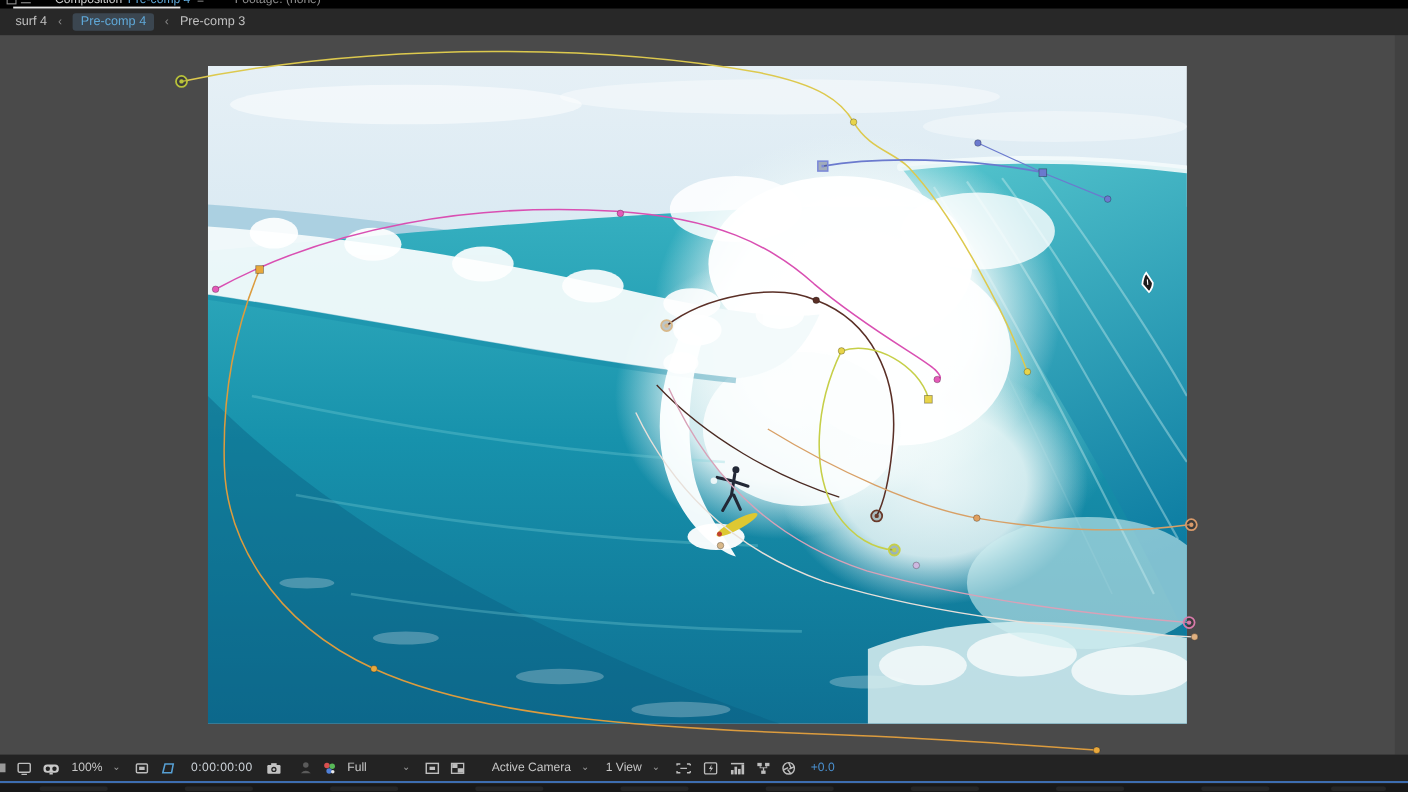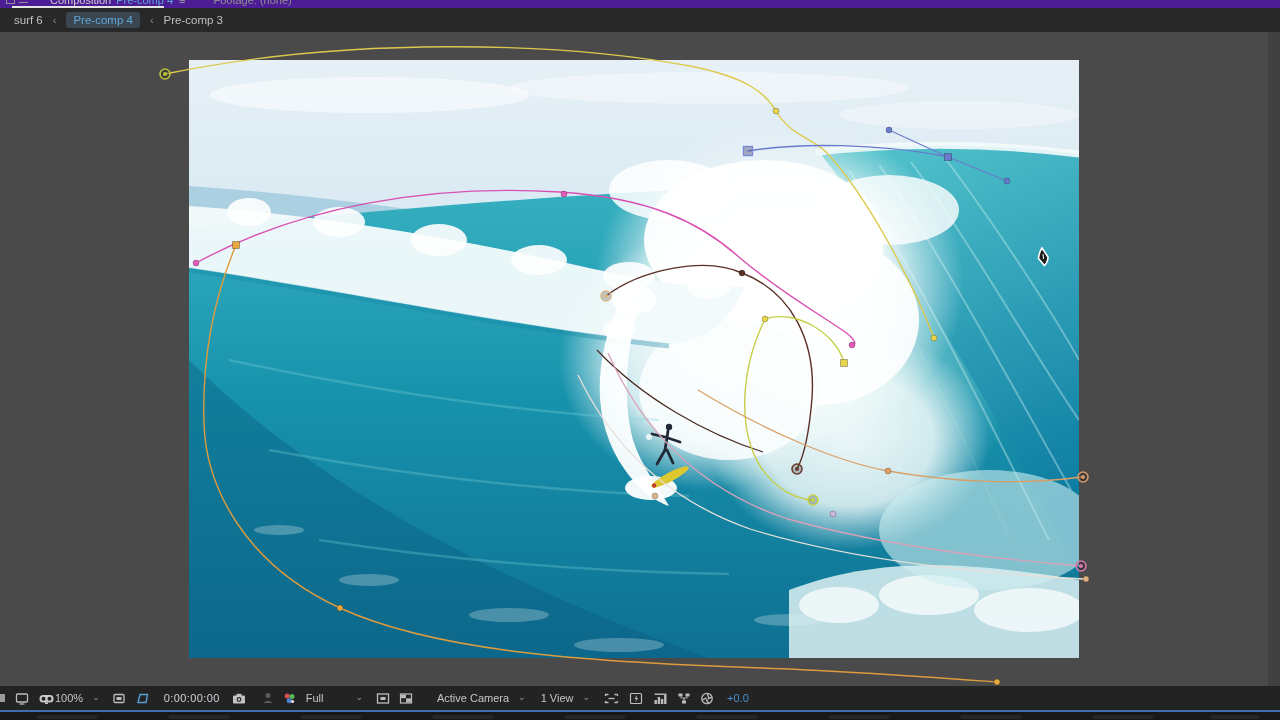--- a/index.html
+++ b/index.html
@@ -1,20 +1,20 @@
 <!DOCTYPE html>
 <html><head>
 <meta charset="utf-8">
 <style>
   html,body{margin:0;padding:0;background:#2a2a2a;}
   .app{position:relative;width:1280px;height:720px;background:#4a4a4a;overflow:hidden;
        font-family:"Liberation Sans",sans-serif;-webkit-font-smoothing:antialiased;}
 
   
-  .tab-strip{position:absolute;top:0;left:0;right:0;height:8px;background:#4c1d95;overflow:hidden;z-index:30;}
+  .tab-strip{position:absolute;top:0;left:0;right:0;height:8px;background:#000000;overflow:hidden;z-index:30;}
   .tab-strip-inner{position:absolute;top:-8px;left:6px;height:16px;display:flex;align-items:center;
                    font-size:11px;white-space:nowrap;color:#cfcfcf;}
   .mini-icon{display:inline-block;width:9px;height:8px;border:1px solid #8f8f8f;margin-right:4px;box-sizing:border-box;}
   .mini-icon.lines{border:none;border-top:2px solid #8f8f8f;border-bottom:1px solid #8f8f8f;height:6px;}
   .tab-active-name{color:#5fa8d8;margin-left:5px;}
   .tab-menu{color:#aaaaaa;margin-left:6px;}
   .tab-inactive{color:#8f8f8f;margin-left:28px;}
   .tab-underline{position:absolute;bottom:0;left:12px;width:152px;height:2px;background:#e4e4e4;}
 
   
@@ -55,21 +55,21 @@
       <span class="mini-icon lines"></span>
       <span style="margin-left:18px;">
         <span>Composition</span><span class="tab-active-name">Pre-comp 4</span><span class="tab-menu">≡</span>
       </span>
       <span class="tab-inactive">Footage: (none)</span>
     </div>
     <div class="tab-underline"></div>
   </div>
 
   <div class="crumbs">
-    <span class="crumb">surf 6</span>
+    <span class="crumb">surf 4</span>
     <span class="crumb-sep">‹</span>
     <span class="crumb active">Pre-comp 4</span>
     <span class="crumb-sep">‹</span>
     <span class="crumb">Pre-comp 3</span>
   </div>
 
   <svg class="photo" viewBox="0 0 890 598" preserveAspectRatio="none">
     <defs>
       <linearGradient id="sky" x1="0" y1="0" x2="0" y2="1">
         <stop offset="0" stop-color="#e6f0f6"></stop>
@@ -240,21 +240,21 @@
         </svg>
     </span>
     <span class="tb-icon" style="margin-left:8px;">
       <svg width="17" height="15" viewBox="0 0 17 15">
           <rect x="1.5" y="4" width="14" height="7.5" rx="3.5" fill="#c8c8c8"></rect>
         <circle cx="5.5" cy="7.8" r="2" fill="#232323"></circle>
           <circle cx="11.5" cy="7.8" r="2" fill="#232323"></circle>
         <path d="M7,11.5 h3 v1.5 h-3 z" fill="#c8c8c8"></path>
         </svg>
     </span>
-    <span class="txt" style="">100%</span>
+    <span class="txt" style="margin-left:10px;">100%</span>
     <span class="chev" style="margin-left:9px;">⌄</span>
     <span class="tb-icon" style="margin-left:11px;">
       <svg width="16" height="15" viewBox="0 0 15 15" fill="none" stroke="#bdbdbd" stroke-width="1.3">
         <rect x="2.5" y="3.5" width="10" height="8" rx="1"></rect>
           <rect x="5" y="6" width="5" height="3" fill="#bdbdbd" stroke="none"></rect>
         </svg>
     </span>
     <span class="tb-icon" style="margin-left:7px;">
       <svg width="17" height="15" viewBox="0 0 16 15" fill="none" stroke="#57a0d4" stroke-width="1.4">
         <path d="M3.5,11.5 L5.5,3.5 L13,3.5 L11.5,11.5 Z"></path>

